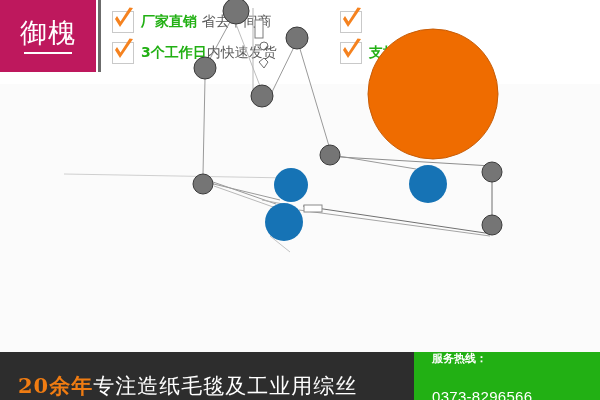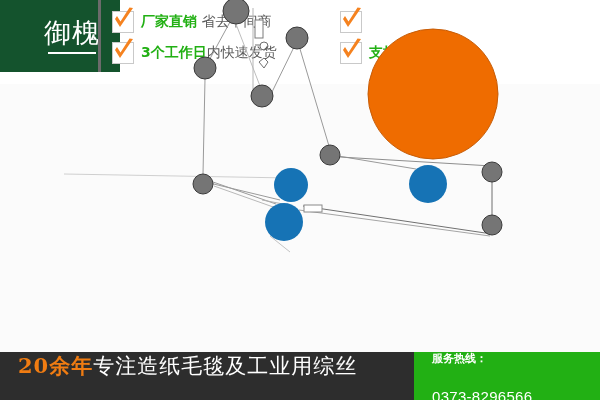--- a/index.html
+++ b/index.html
@@ -7,22 +7,22 @@
     width:600px;height:400px;overflow:hidden;
     background:#ffffff;
     font-family:"Liberation Sans","DejaVu Sans",sans-serif;
     position:relative;
   }
   #root{position:relative;width:600px;height:400px;background:#fbfbfb;}
 
   
   .header{position:absolute;left:0;top:0;width:600px;height:84px;background:#ffffff;}
   .logo-box{
-    position:absolute;left:0;top:0;width:96px;height:72px;background:#14532d;
-    display:flex;flex-direction:column;align-items:center;justify-content:center;padding-left:24px;
+    position:absolute;left:0;top:0;width:96px;height:72px;background:#be185d;
+    display:flex;flex-direction:column;align-items:center;justify-content:center;
   }
   .logo-text{
     color:#ffffff;font-size:27px;line-height:30px;letter-spacing:1px;
     font-family:"DejaVu Sans",sans-serif;font-weight:400;
   }
   .logo-rule{width:48px;height:2px;background:#ffffff;margin-top:4px;}
   .logo-divider{position:absolute;left:98px;top:0;width:3px;height:72px;background:#6b6b6b;}
 
   .feature-grid{position:absolute;left:112px;top:6px;width:482px;height:62px;}
   .frow{display:flex;align-items:center;height:31px;}
@@ -38,21 +38,21 @@
   .ftext .g{color:#22b014;font-weight:bold;margin-top:26px;}
 
   
   .diagram{position:absolute;left:0;top:84px;width:600px;height:260px;}
   .diagram svg{display:block;}
 
   
   .footer{position:absolute;left:0;top:352px;width:600px;height:48px;}
   .footer-dark{
     position:absolute;left:0;top:0;width:414px;height:48px;background:#2d2d2d;
-    display:flex;align-items:flex-start;
+    display:flex;align-items:flex-end;
   }
   .footer-slogan{
     padding-left:18px;font-size:21px;letter-spacing:1px;color:#ffffff;
     font-family:"DejaVu Serif",serif;white-space:nowrap;
   }
   .footer-slogan .num{color:#f07c12;font-weight:bold;}
   .footer-green{
     position:absolute;left:414px;top:0;width:186px;height:56px;background:#22b014;
     color:#fff;padding-left:18px;box-sizing:border-box;
     display:flex;flex-direction:column;justify-content:space-between;

